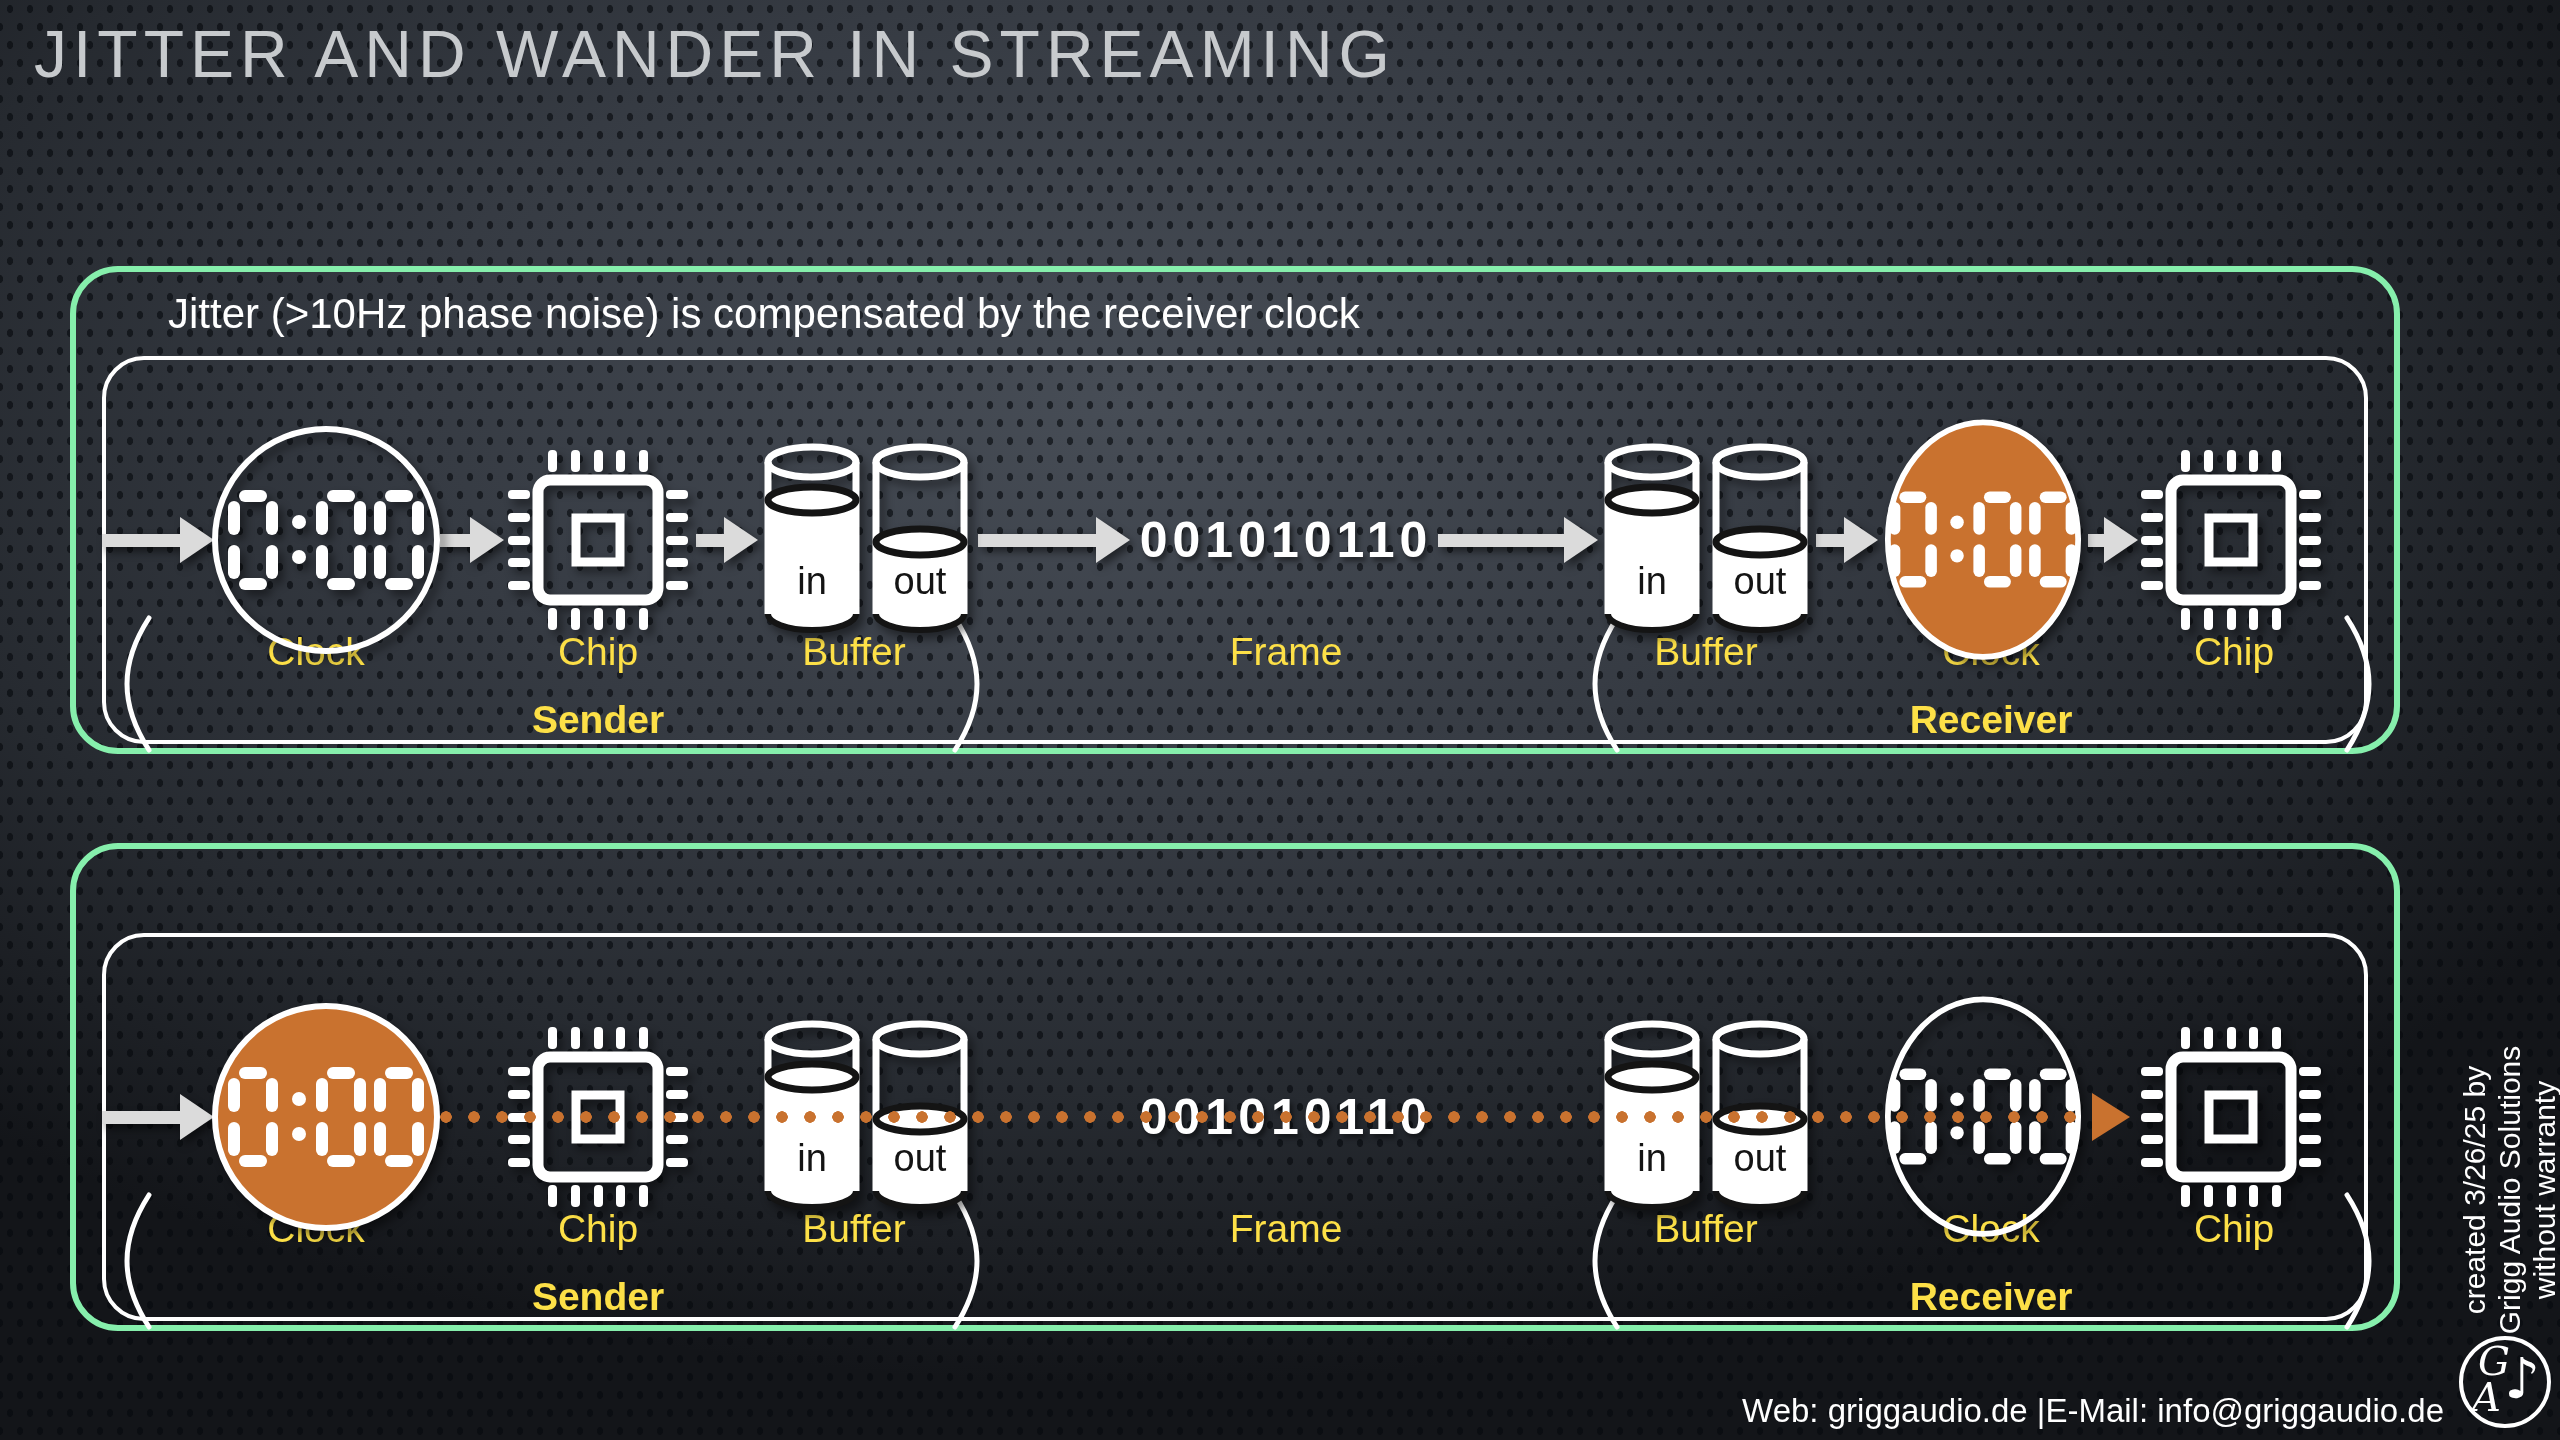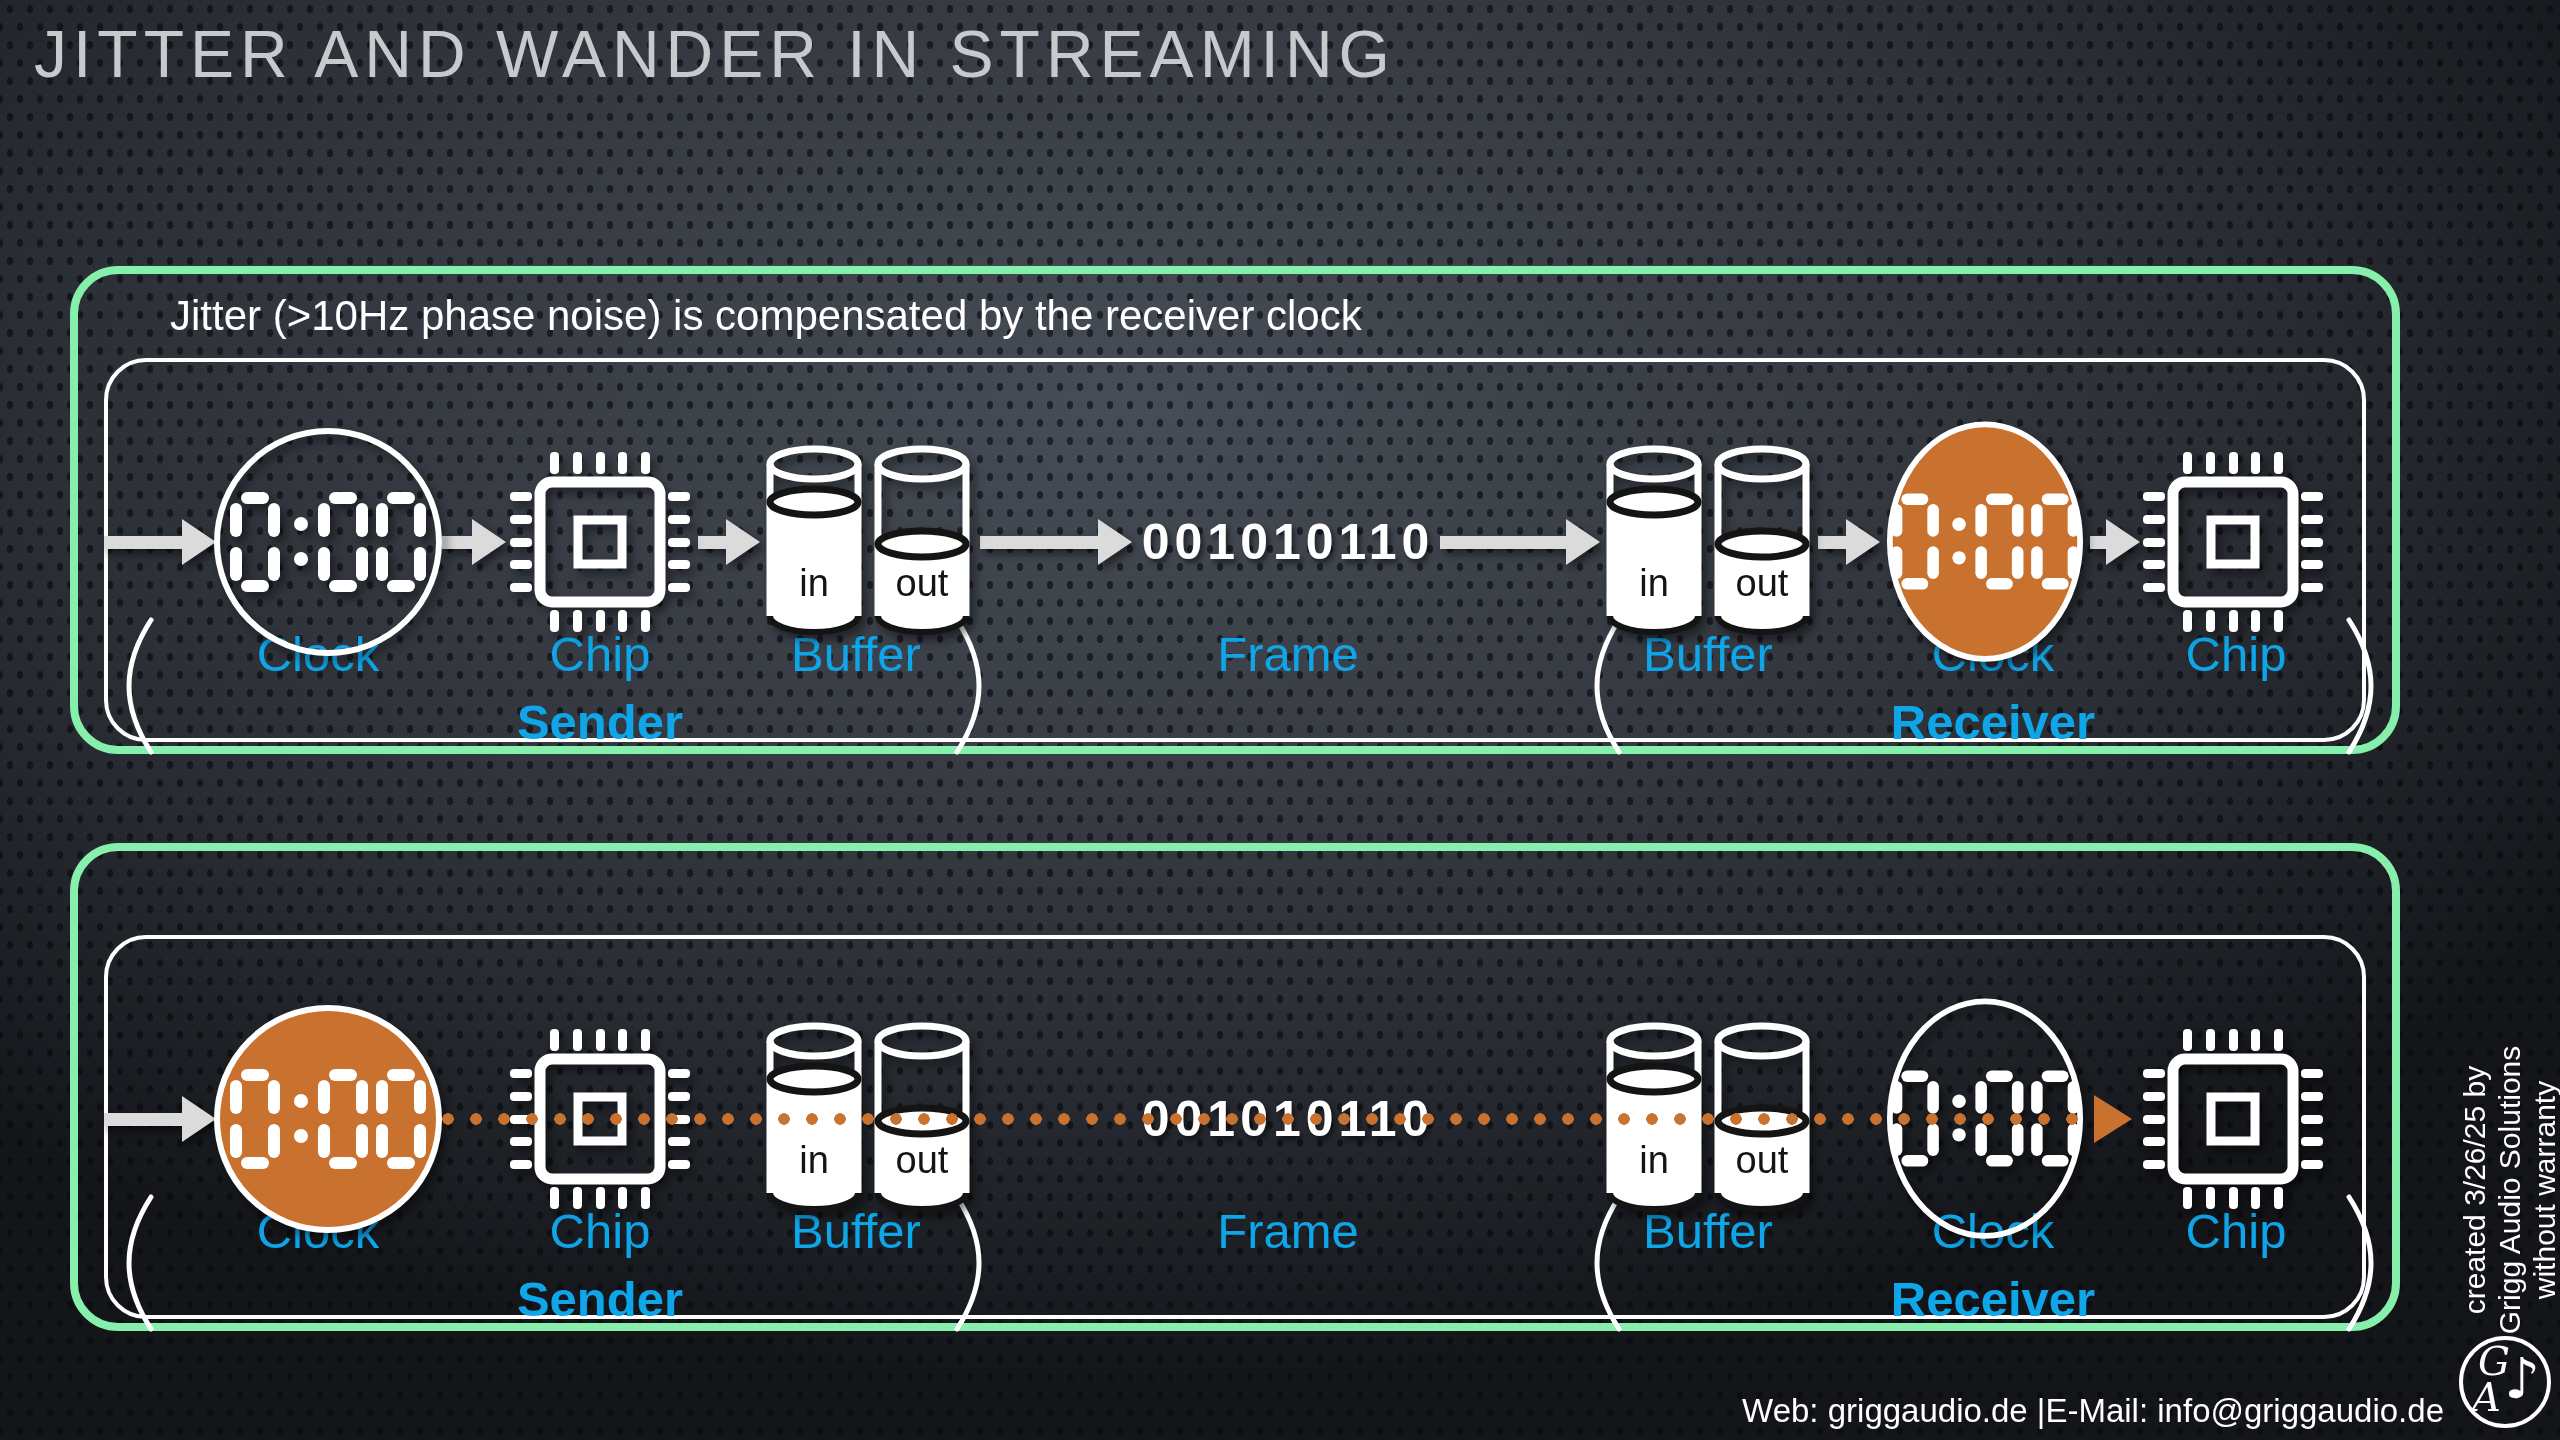--- a/index.html
+++ b/index.html
@@ -17,21 +17,21 @@
     background-repeat: repeat, repeat, no-repeat;
   }
   .page-title {
     position:absolute; left:34px; top:16px;
     font-size:66px; font-weight:400; letter-spacing:6px;
     color:#c7cacd; white-space:nowrap;
   }
   
   .panel {
     position:absolute; left:70px; width:2330px; height:488px;
-    border:8px solid #86efac; border-radius:48px;
+    border:6px solid #86efac; border-radius:48px;
   }
   .panel-title {
     position:absolute; left:92px; top:18px;
     font-size:42px; color:#fff; white-space:nowrap;
   }
   .inner {
     position:absolute; left:26px; right:26px; top:84px; bottom:4px;
     border:4px solid #fff; border-radius:42px;
   }
   
@@ -57,21 +57,21 @@
     background-image: radial-gradient(circle at 6px 6px, #C9722F 0 5.5px, transparent 6px);
     background-size:28px 12px; background-repeat:repeat-x;
   }
   .dothead {
     position:absolute; top:180px; transform:translateY(-50%); z-index:6;
     width:0; height:0; border-top:24px solid transparent;
     border-bottom:24px solid transparent; border-left:38px solid #C9722F;
   }
   .lbl {
     position:absolute; top:292px; transform:translate(-50%,-50%);
-    font-size:49px; color:#0ea5e9; white-space:nowrap;
+    font-size:39px; color:#fde047; white-space:nowrap;
   }
   .lbl-b { top:360px; font-weight:bold; }
   .paren { position:absolute; top:324px; transform:translate(-50%,-50%); }
   
   .credit {
     position:absolute; left:2345px; top:1137px; width:330px; height:106px;
     transform:rotate(-90deg); color:#fff; font-size:30px; line-height:35px;
     text-align:center; white-space:nowrap;
   }
   .contact { position:absolute; right:116px; top:1392px; font-size:33px; color:#fff; white-space:nowrap; }

